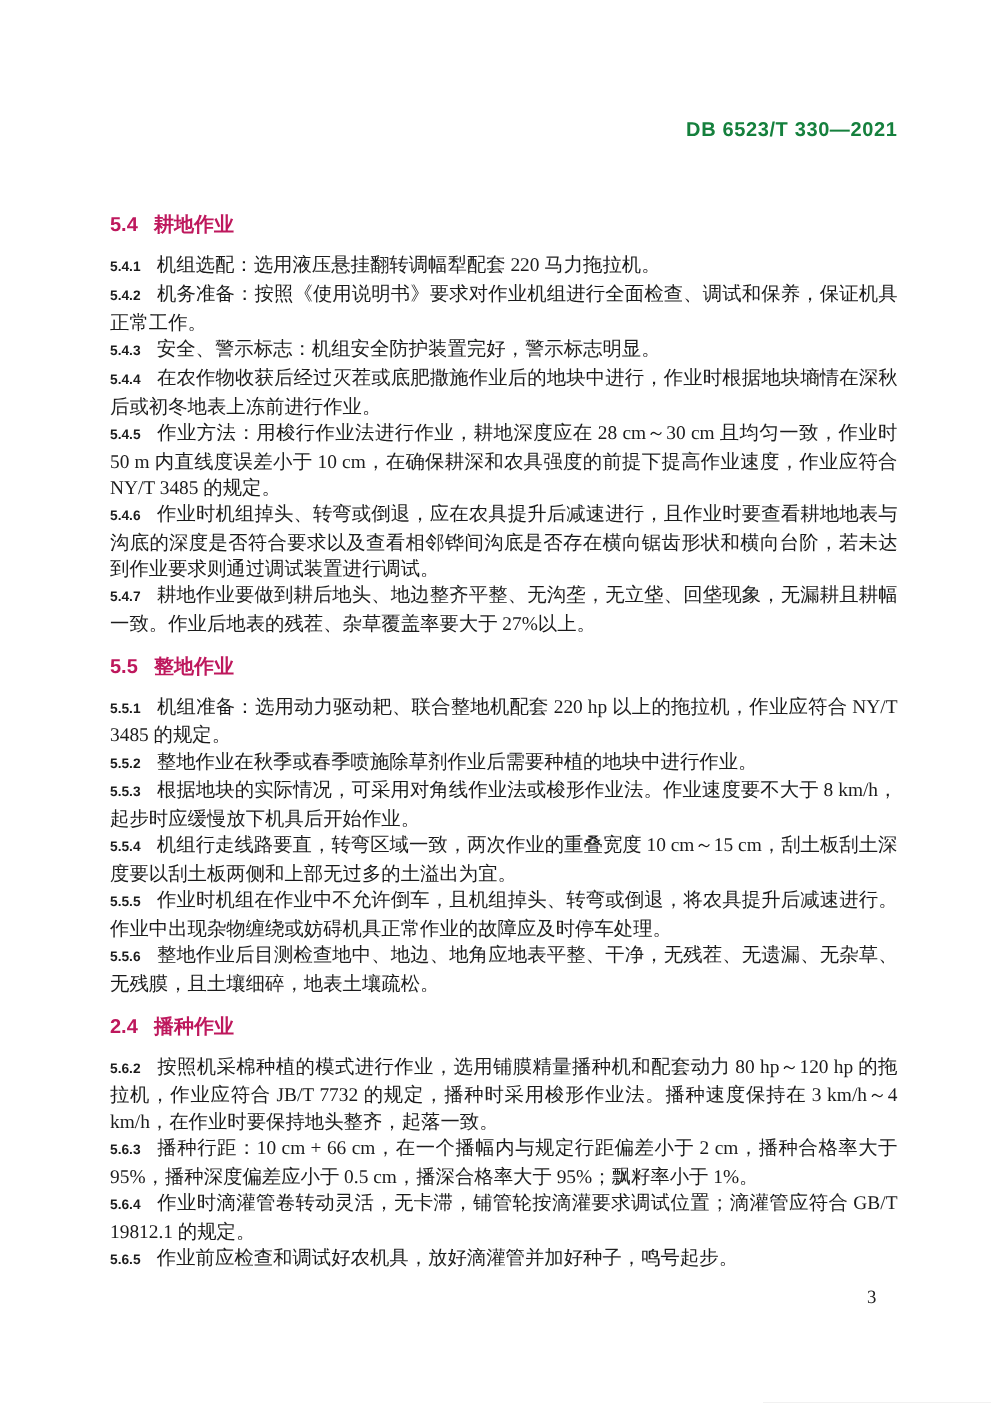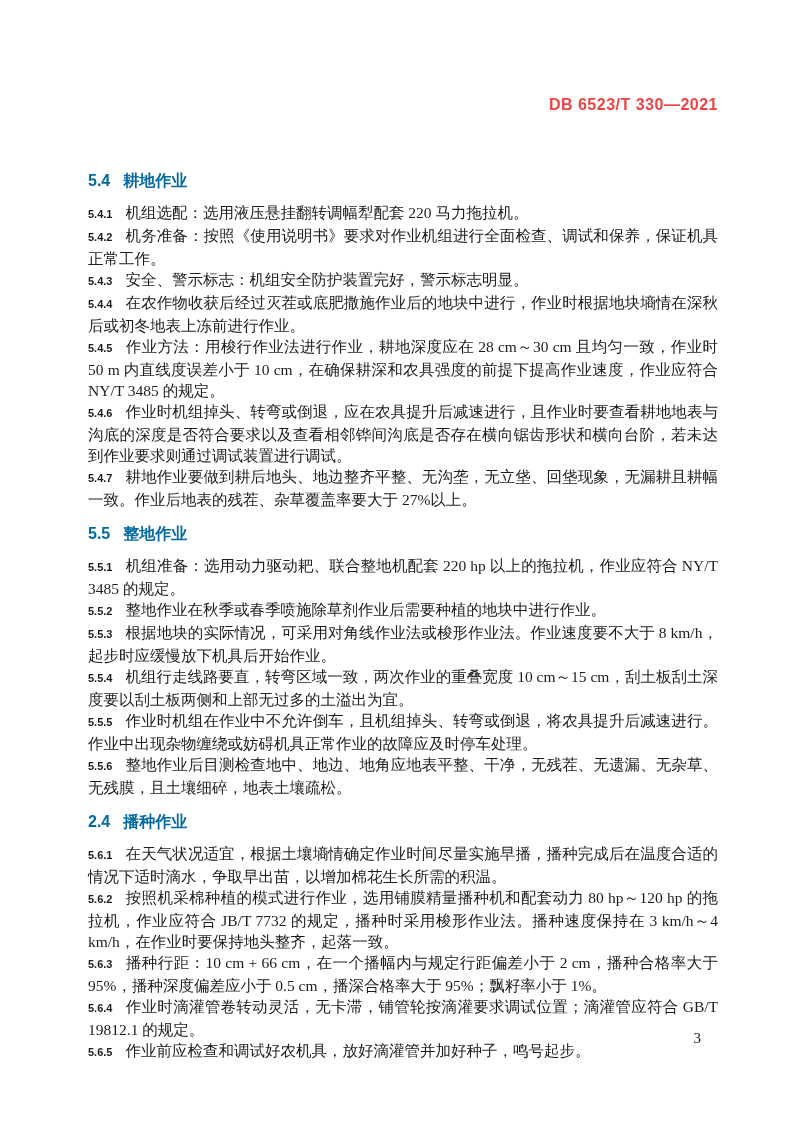--- a/index.html
+++ b/index.html
@@ -12,40 +12,40 @@
     color:#1c1c1c;
     overflow:hidden;
   }
   .header-code{
     position:absolute;
     top:96px;right:75px;
     font-family:"Liberation Sans","DejaVu Sans",sans-serif;
     font-weight:700;
     font-size:16px;
     letter-spacing:0.5px;
-    color:#ef4444;
+    color:#15803d;
   }
   main.doc-body{
     position:absolute;
     left:88px;top:157px;
     width:630px;
   }
   .intro-par{
     margin:0;
     font-size:15.5px;
     line-height:21px;
     text-align:justify;
   }
   .sec-h{
     font-family:"Liberation Sans","DejaVu Sans",sans-serif;
     font-weight:700;
     font-size:16px;
     line-height:24px;
     margin:12px 0 9px 0;
-    color:#0369a1;
+    color:#be185d;
   }
   .sec-num{margin-right:13px;}
   .clause{
     margin:0;
     font-size:15.5px;
     line-height:21px;
     text-align:justify;
   }
   .clause-num{
     font-family:"Liberation Sans","DejaVu Sans",sans-serif;
@@ -132,23 +132,20 @@
   <p class="clause">
     <span class="clause-num">5.5.6</span><span class="clause-text">整地作业后目测检查地中、地边、地角应地表平整、干净，无残茬、无遗漏、无杂草、无残膜，且土壤细碎，地表土壤疏松。</span>
   </p>
 </section>
 
   <section>
     <h2 class="sec-h">
       <span class="sec-num">2.4</span><span class="sec-title">播种作业</span>
     </h2>
 
-  <p class="clause">
-    <span class="clause-num">5.6.1</span><span class="clause-text">在天气状况适宜，根据土壤墒情确定作业时间尽量实施早播，播种完成后在温度合适的情况下适时滴水，争取早出苗，以增加棉花生长所需的积温。</span>
-  </p>
 
   <p class="clause">
     <span class="clause-num">5.6.2</span><span class="clause-text">按照机采棉种植的模式进行作业，选用铺膜精量播种机和配套动力 80 hp～120 hp 的拖拉机，作业应符合 JB/T 7732 的规定，播种时采用梭形作业法。播种速度保持在 3 km/h～4 km/h，在作业时要保持地头整齐，起落一致。</span>
   </p>
 
   <p class="clause">
     <span class="clause-num">5.6.3</span><span class="clause-text">播种行距：10 cm + 66 cm，在一个播幅内与规定行距偏差小于 2 cm，播种合格率大于 95%，播种深度偏差应小于 0.5 cm，播深合格率大于 95%；飘籽率小于 1%。</span>
   </p>
 
   <p class="clause">

